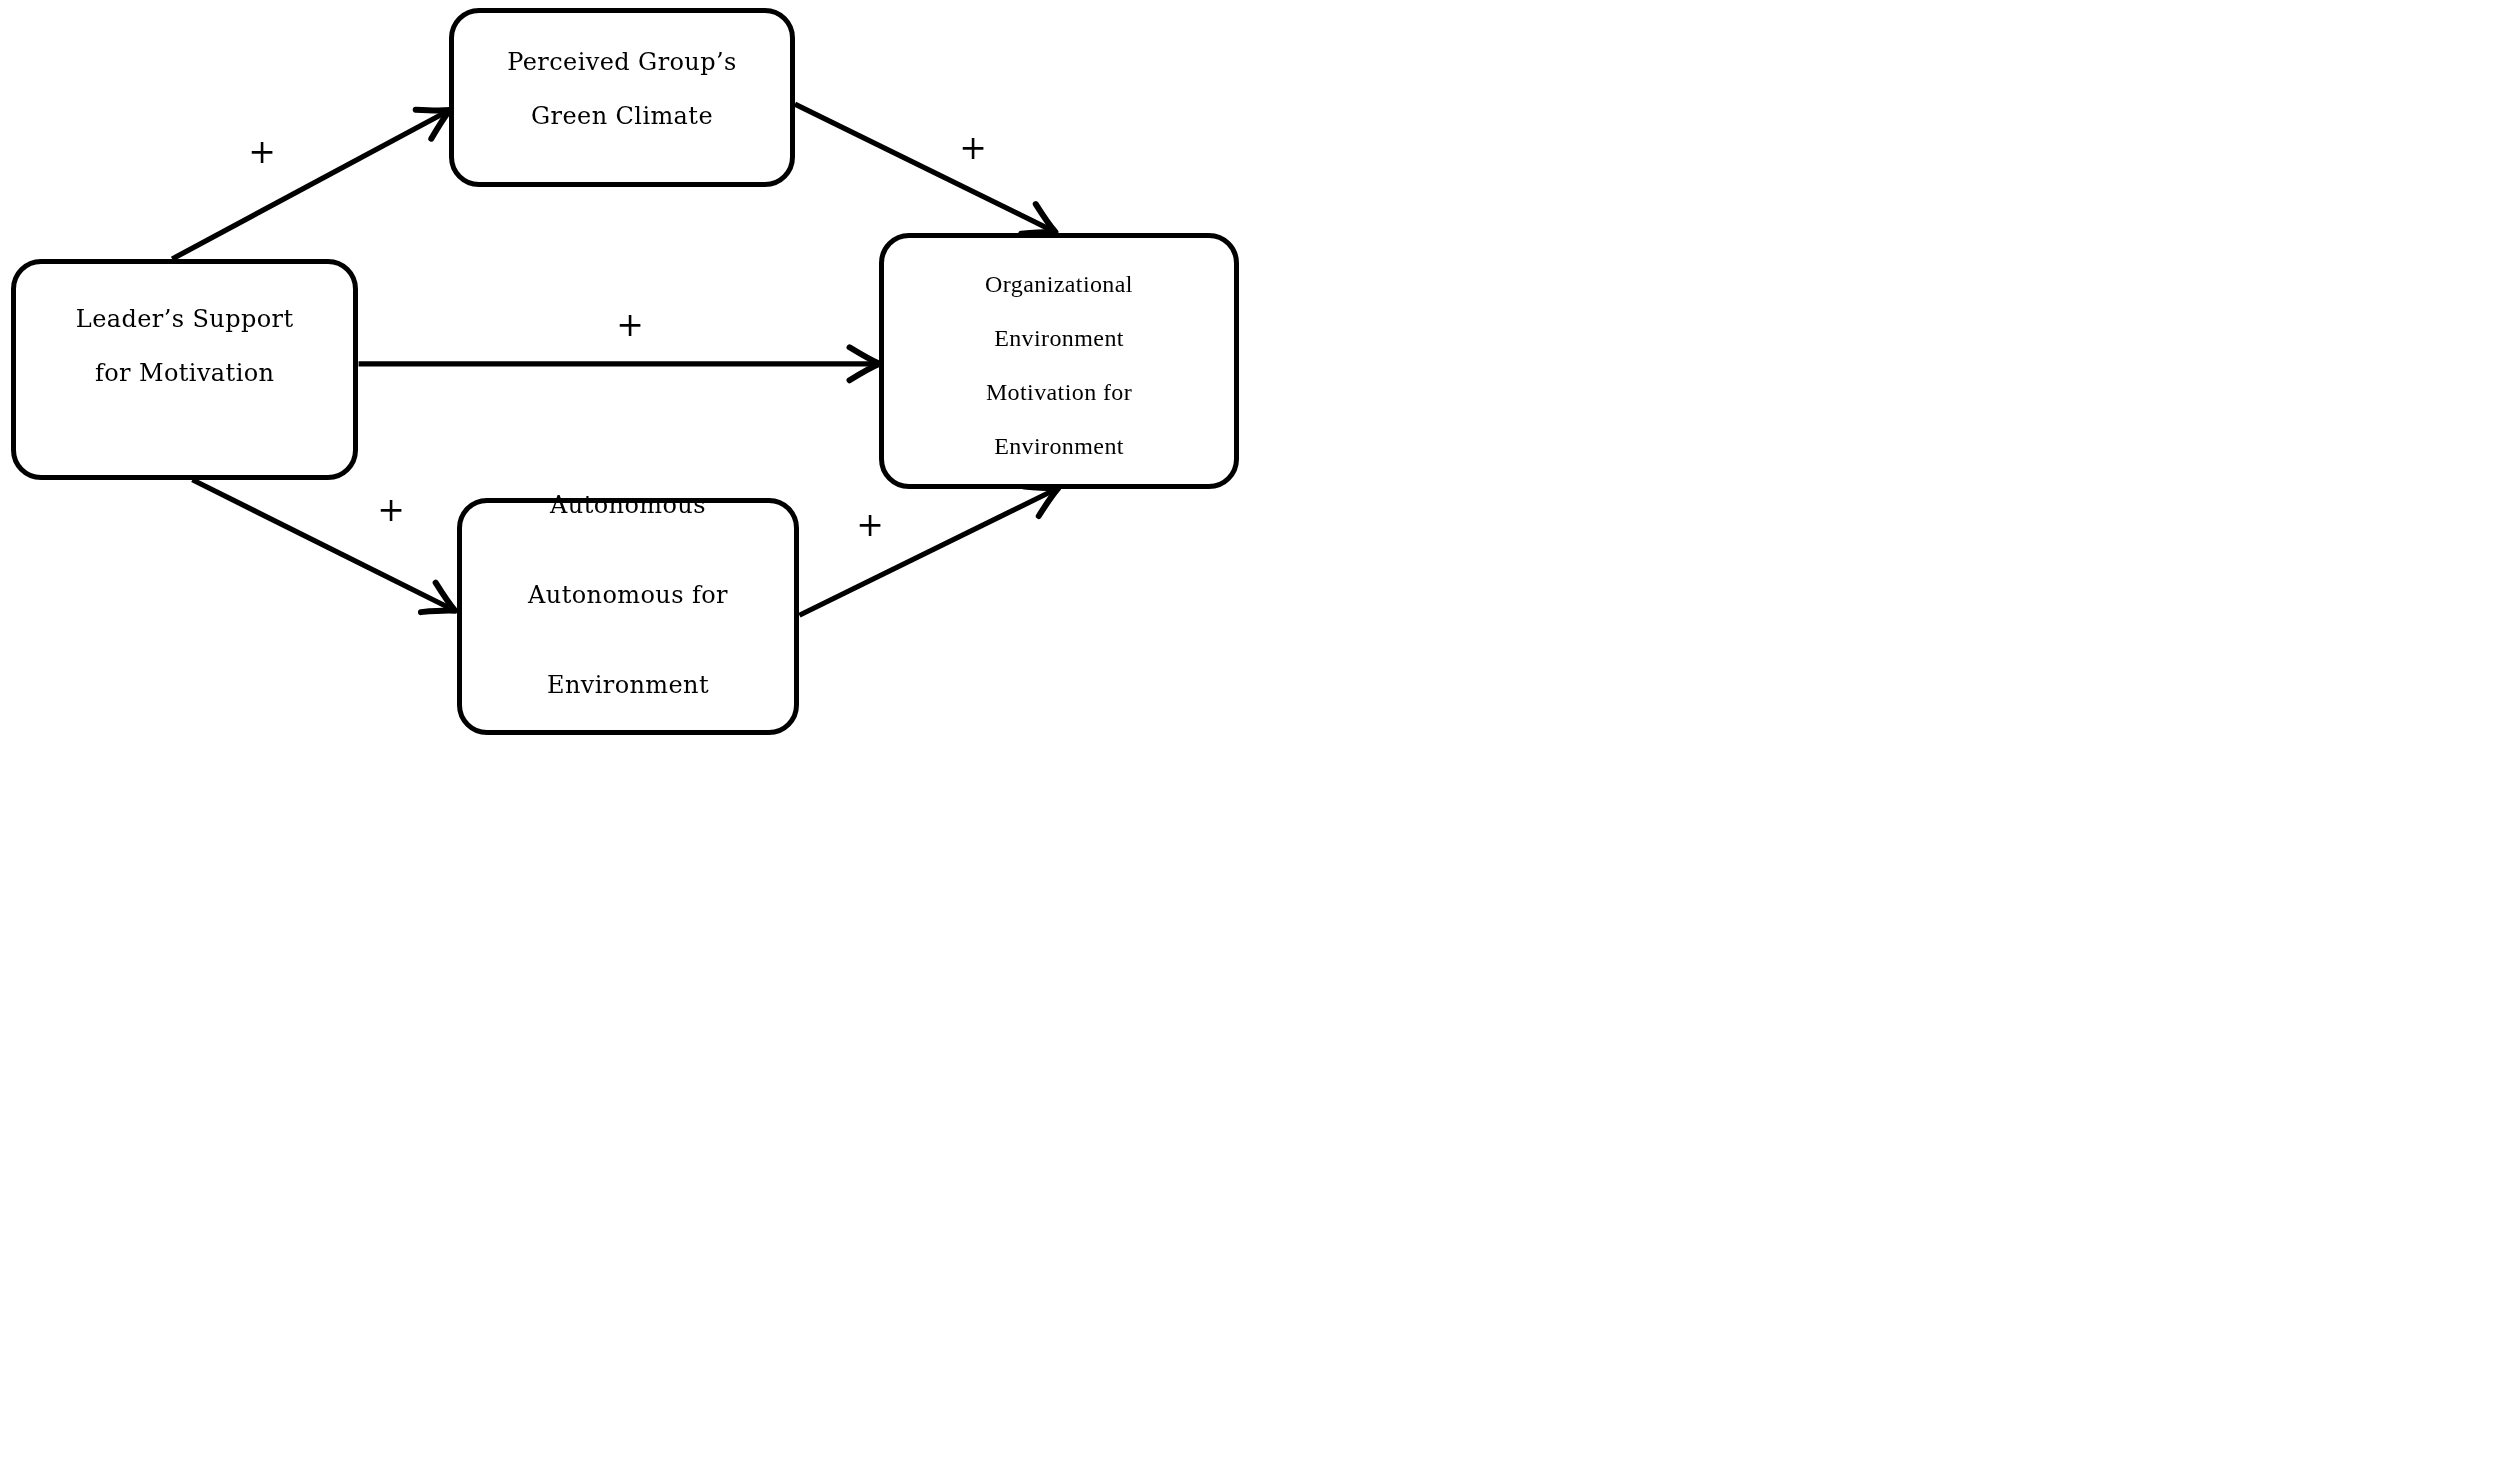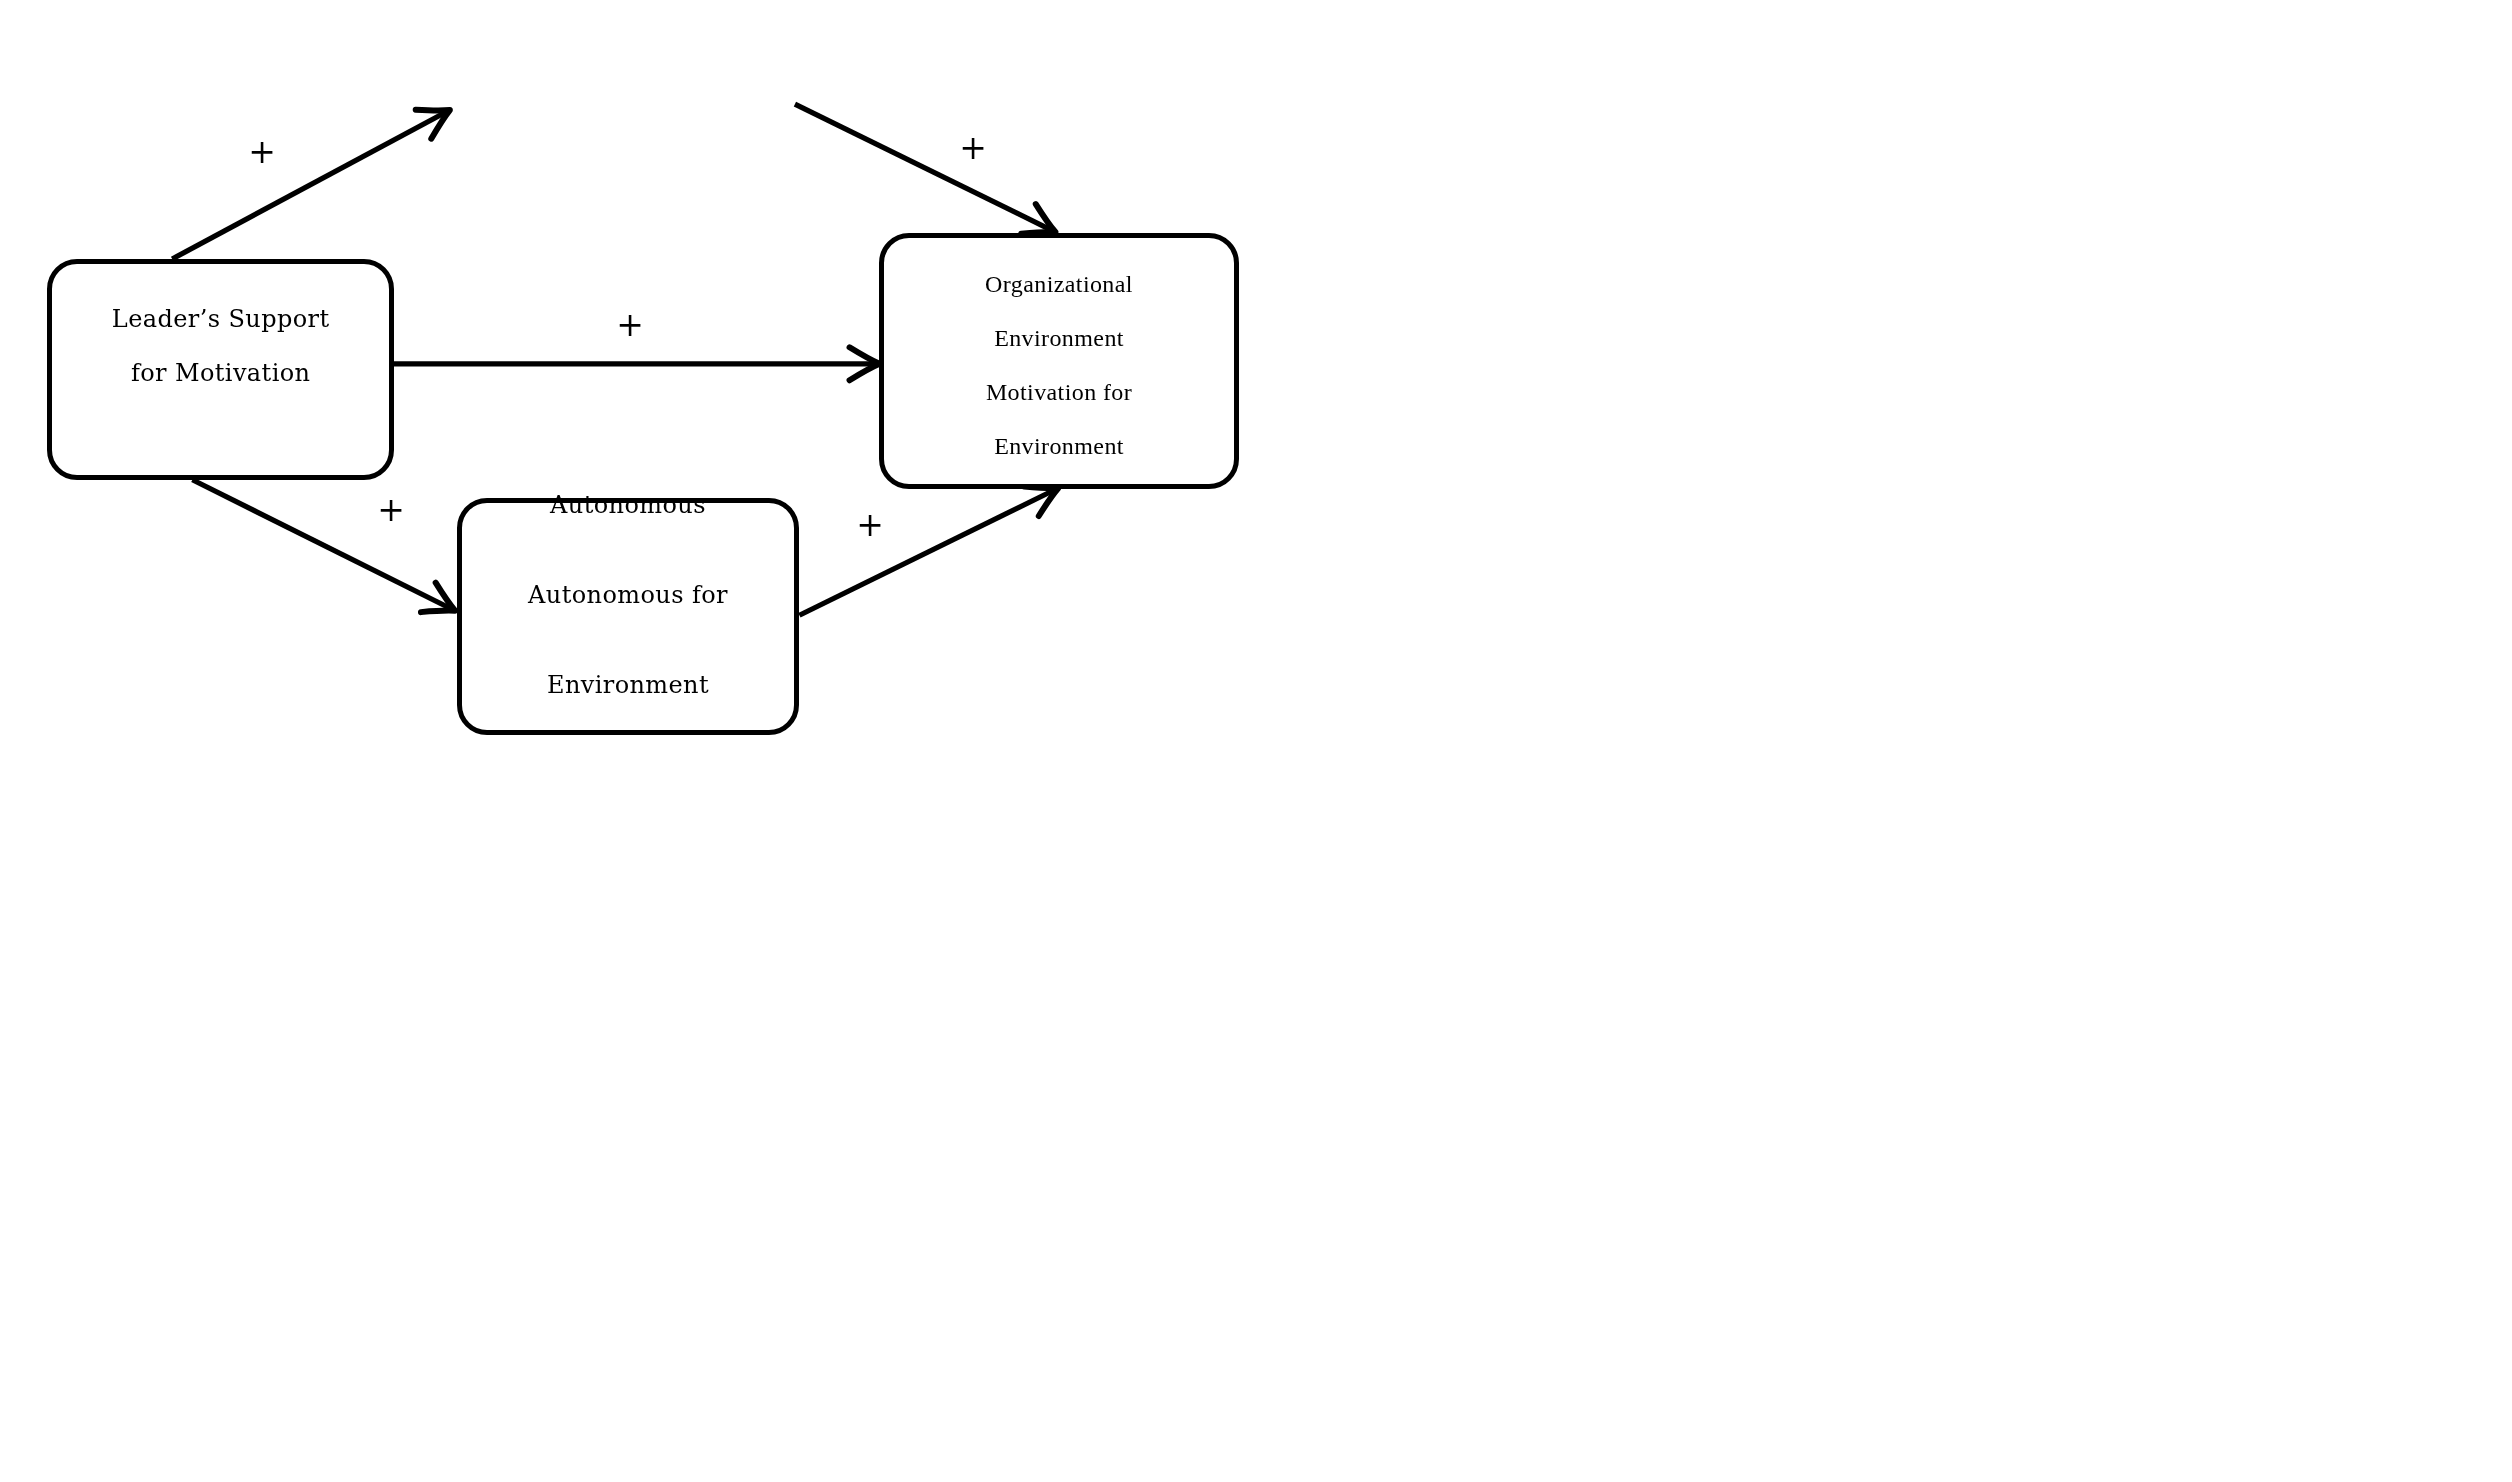--- a/index.html
+++ b/index.html
@@ -34,21 +34,21 @@
     align-items: center;
     justify-content: center;
     text-align: center;
   }
   .node .line {
     font-size: 24px;
     line-height: 54px;
     letter-spacing: 0.4px;
     white-space: nowrap;
   }
-  #node-leader   { left: 11.2px;   top: 259px; width: 347px; height: 221px; padding-bottom: 47px; margin-left: 36px; }
+  #node-leader   { left: 11.2px;   top: 259px; width: 347px; height: 221px; padding-bottom: 47px; }
   #node-climate  { left: 449px;  top: 8.2px;  width: 346px; height: 179px; padding-bottom: 18px; }
   #node-ocb      { left: 879px; top: 233px; width: 360px; height: 256px; padding-top: 7.5px; font-family: Liberation Serif, serif; }
   #node-autonomy { left: 457px;  top: 498px; width: 342px; height: 237px; padding-bottom: 43px; gap: 36px; }
 
   .plus {
     position: absolute;
     font-size: 33px;
     line-height: 33px;
     font-weight: 400;
     transform: translate(-50%, -50%);
@@ -82,20 +82,24 @@
     <line x1="257" y1="641" x2="608" y2="816" stroke="#000000" stroke-width="7" marker-end="url(#arrowhead)"></line>
 
     <line x1="1068" y1="822" x2="1414" y2="652" stroke="#000000" stroke-width="7" marker-end="url(#arrowhead)"></line>
   </svg>
 
   <div class="node" id="node-leader">
     <div class="line">Leader’s Support</div>
     <div class="line">for Motivation</div>
   </div>
 
+  <div class="node" id="node-climate">
+    <div class="line">Perceived Group’s</div>
+    <div class="line">Green Climate</div>
+  </div>
 
   <div class="node" id="node-ocb">
     <div class="line">Organizational</div>
     <div class="line">Environment</div>
     <div class="line">Motivation for</div>
     <div class="line">Environment</div>
   </div>
 
   <div class="node" id="node-autonomy">
     <div class="line">Autonomous</div>

